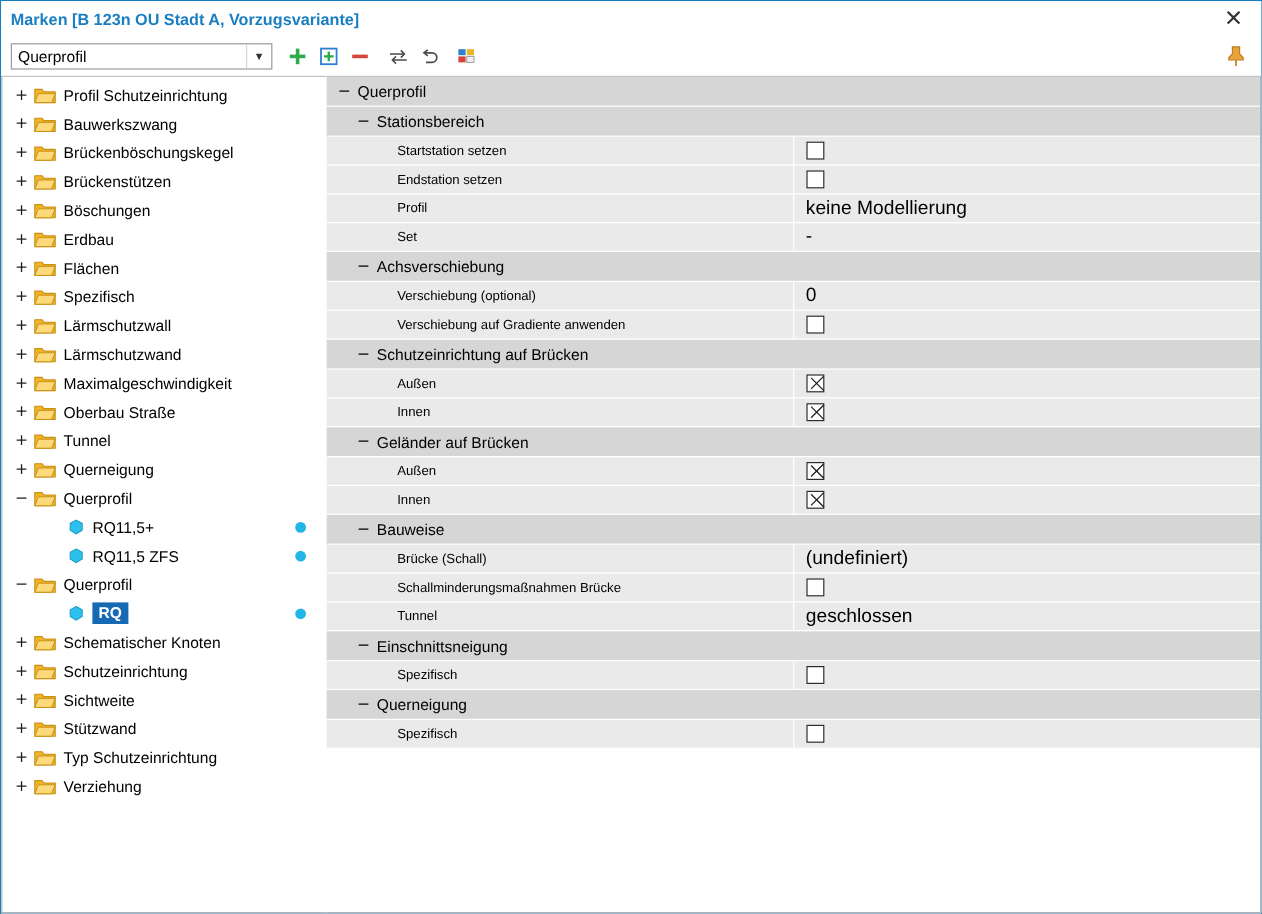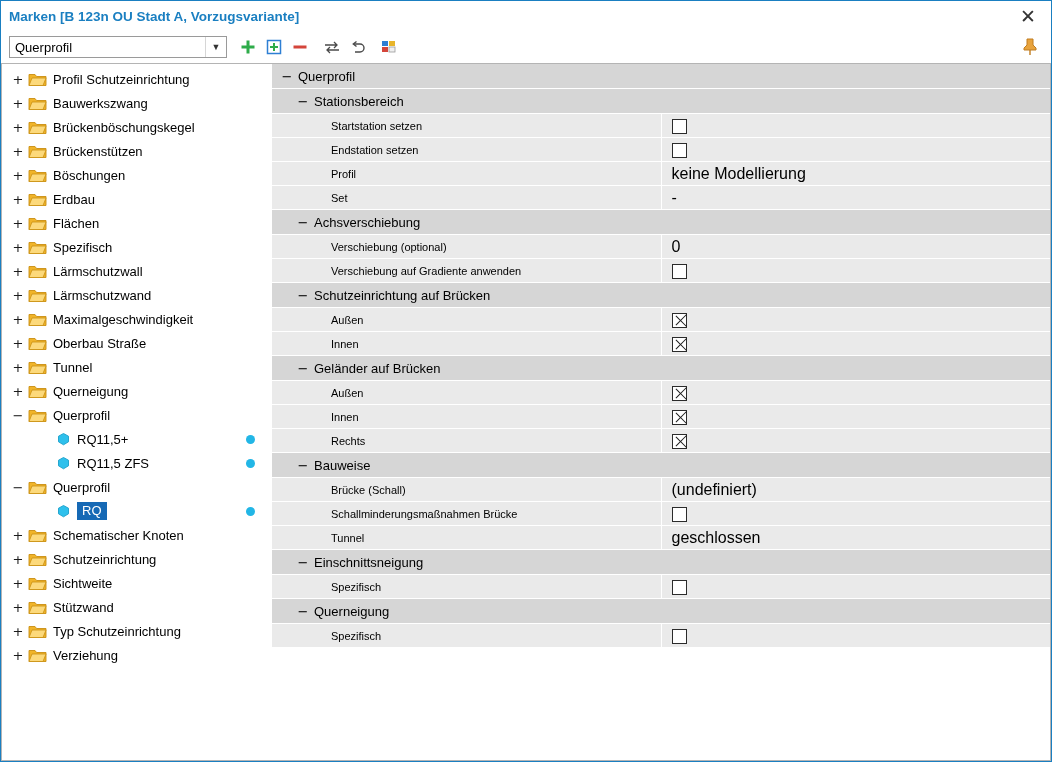--- a/index.html
+++ b/index.html
@@ -178,21 +178,21 @@
     justify-content: center;
   }
   .tree-label {
     font-size: 13px;
     white-space: nowrap;
   }
   .tree-label.selected {
     background: #1669b5;
     color: #fff;
     padding: 1px 5px 2px 5px;
-    font-weight: normal;
+    font-weight: bold;
   }
   .child-indent { padding-left: 42px; }
   .dot-right {
     position: absolute;
     right: 10px;
     width: 9px;
     height: 9px;
     border-radius: 50%;
     background: #22b6e6;
   }
@@ -662,24 +662,20 @@
               </td>
             </tr>
             <tr>
               <td class="prop-name"><span>Außen</span></td>
               <td class="prop-val"><span class="chk x"></span></td>
             </tr>
             <tr>
               <td class="prop-name"><span>Innen</span></td>
               <td class="prop-val"><span class="chk x"></span></td>
             </tr>
-            <tr>
-              <td class="prop-name"><span>Rechts</span></td>
-              <td class="prop-val"><span class="chk x"></span></td>
-            </tr>
             <tr class="grp-row">
               <td colspan="2">
                 <div class="grp-inner lvl1">
                   <div class="grp-exp">−</div>
                   <div class="grp-label">Bauweise</div>
                 </div>
               </td>
             </tr>
             <tr>
               <td class="prop-name"><span>Brücke (Schall)</span></td>

